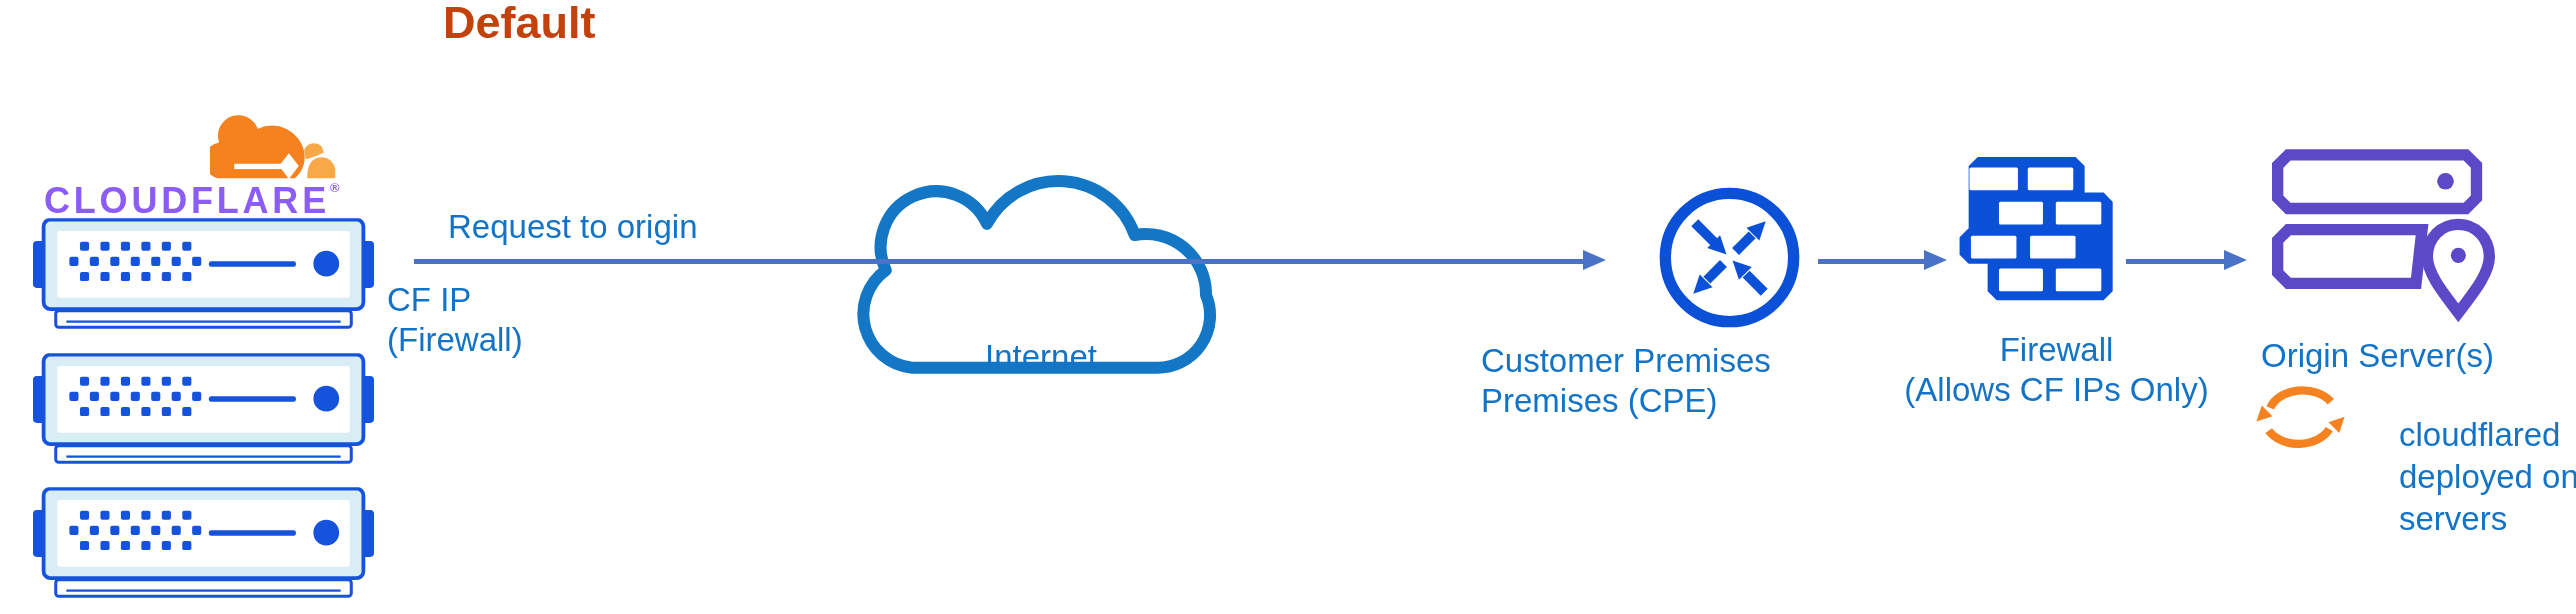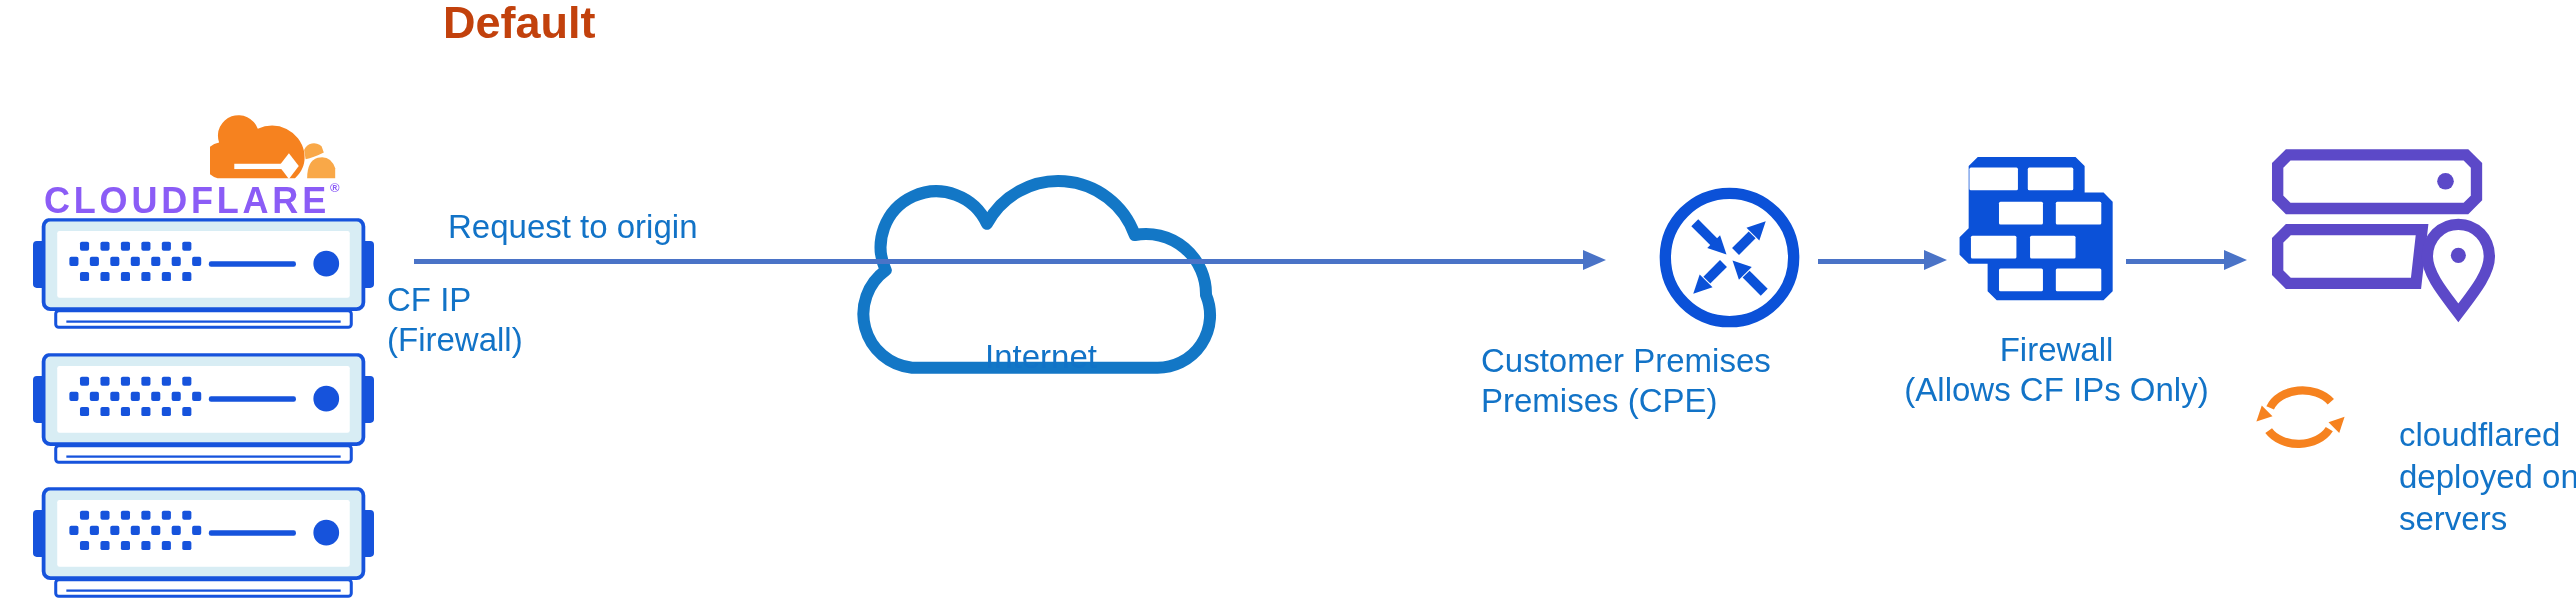--- a/index.html
+++ b/index.html
@@ -138,20 +138,21 @@
     <g stroke="#5c49c8" stroke-width="15" fill="#ffffff" stroke-linejoin="miter">
       <path d="M24 9 L259 9 L273 23 L273 66 L259 80 L24 80 L10 66 L10 23 Z"></path>
       <path d="M24 108 L201 108 L193 179 L24 179 L10 165 L10 122 Z"></path>
     </g>
     <circle cx="232" cy="44" r="11" fill="#5c49c8"></circle>
     <g>
       <path d="M249 101 C226 101 208 119 208 144 C208 167 231 194 249 218 C267 194 290 167 290 144 C290 119 272 101 249 101 Z" fill="#ffffff" stroke="#5c49c8" stroke-width="15"></path>
       <circle cx="249" cy="142" r="10" fill="#5c49c8"></circle>
     </g>
   </svg>
+  <div class="abs lbl" style="left:2261px;top:336px;">Origin Server(s)</div>
 
   <svg class="abs" style="left:2255px;top:382px;" width="91" height="76" viewBox="0 0 120 100">
     <g stroke="#f6821f" stroke-width="11" fill="none">
       <path d="M 100 26 A 45 34 0 0 0 20 34"></path>
       <path d="M 18 64 A 45 34 0 0 0 98 62"></path>
     </g>
     <g fill="#f6821f">
       <polygon points="0,-10 20,0 0,10" transform="translate(16,38) rotate(135)"></polygon>
       <polygon points="0,-10 20,0 0,10" transform="translate(104,60) rotate(-45)"></polygon>
     </g>

